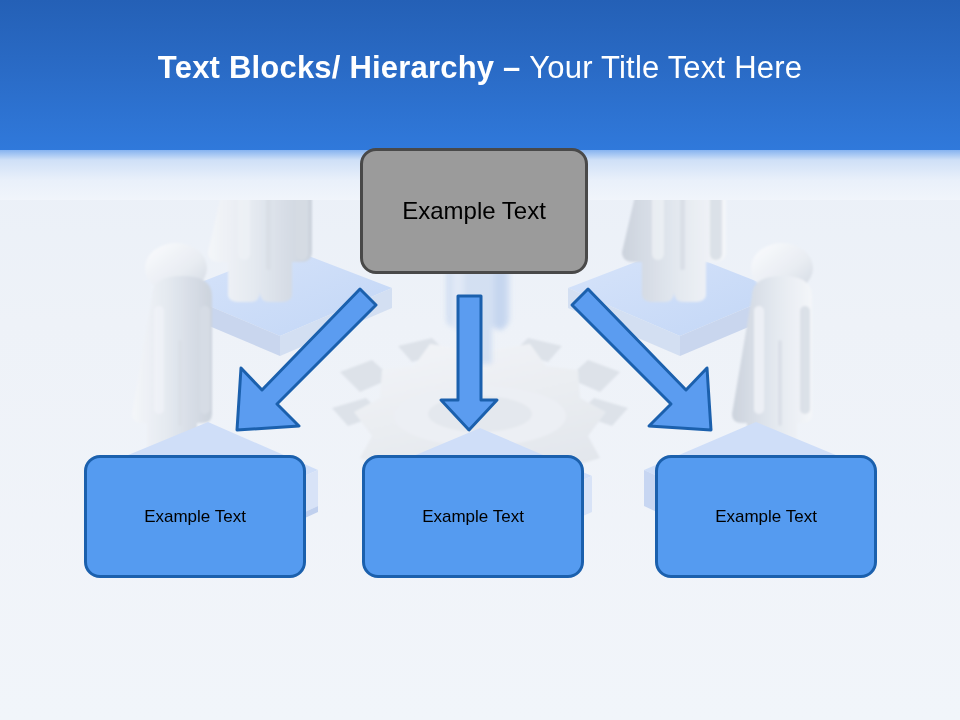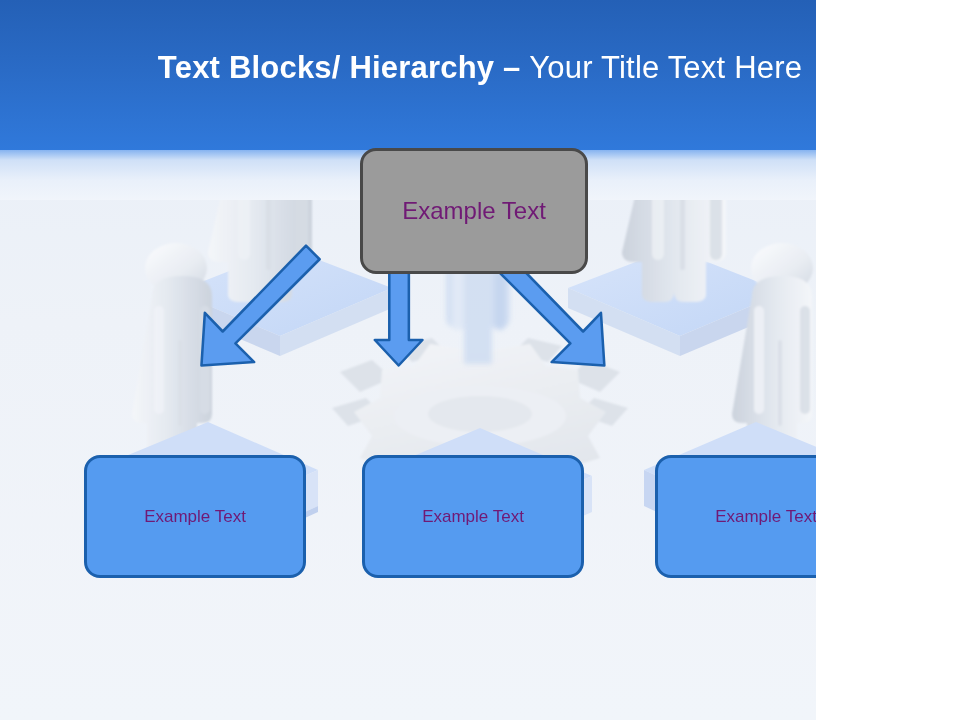--- a/index.html
+++ b/index.html
@@ -7,21 +7,21 @@
     margin: 0;
     padding: 0;
     background: #ffffff;
   }
   body {
     font-family: "Liberation Sans", sans-serif;
   }
 
   #slide {
     position: relative;
-    width: 816px;
+    width: 960px;
     height: 720px;
     overflow: hidden;
     background: #eef2f8;
   }
 
   
   .bg-layer {
     position: absolute;
     inset: 0;
     width: 960px;
@@ -62,21 +62,21 @@
   .title .strong { font-weight: bold; }
   .title .light  { font-weight: normal; }
 
   
   .box {
     position: absolute;
     display: flex;
     align-items: center;
     justify-content: center;
     box-sizing: border-box;
-    color: #701a75;
+    color: #000000;
     z-index: 9;
     text-align: right;
   }
 
   .box-top {
     left: 360px;
     top: 148px;
     width: 228px;
     height: 126px;
     background: #9b9b9b;

